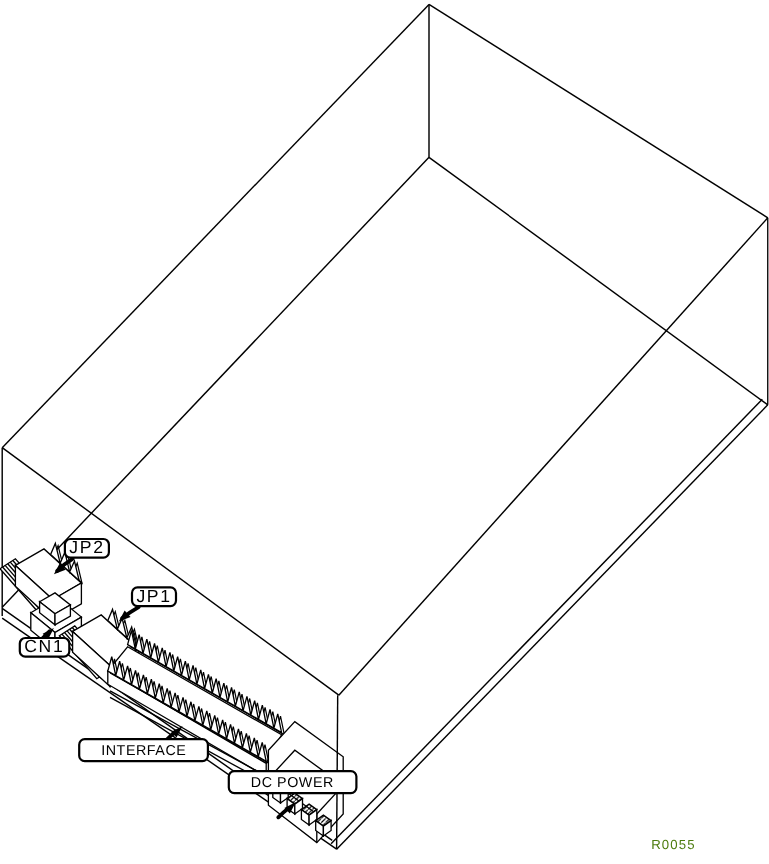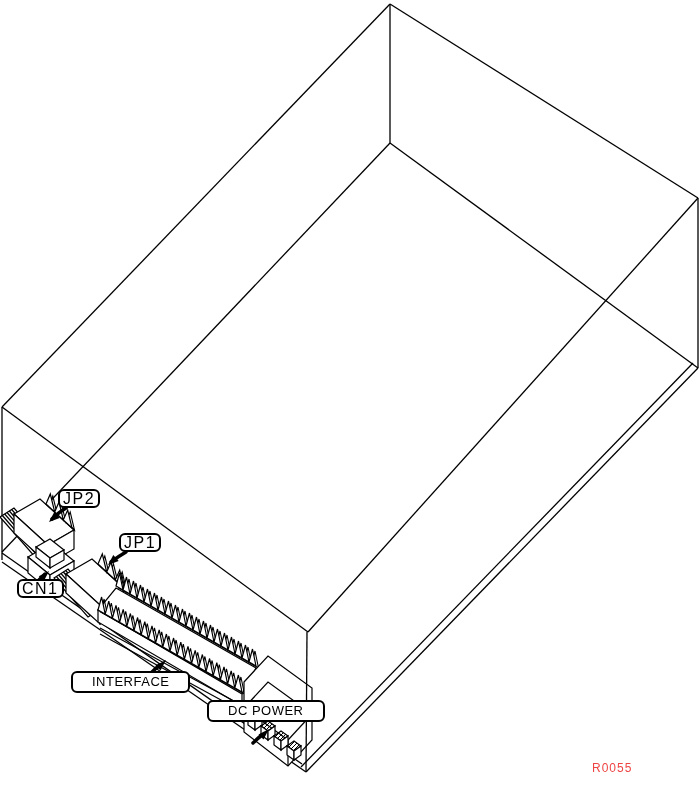--- a/index.html
+++ b/index.html
@@ -13,21 +13,21 @@
   .callout{position:absolute;background:#fff;border:2.5px solid #000;border-radius:6px;
            color:#000;white-space:nowrap;text-align:center;
            font-size:16px;line-height:15px;letter-spacing:1.5px;padding:0 3px;}
   .callout.big{font-size:13px;line-height:18px;letter-spacing:0.5px;padding:0 19px;}
   #callout-jp2{left:58px;top:489px;}
   #callout-jp1{left:119px;top:533px;}
   #callout-cn1{left:17px;top:579px;}
   #callout-interface{left:71px;top:671px;}
   #callout-dcpower{left:175px;top:700px;margin-left:32px;}
   #ref-code{position:absolute;left:592px;top:761px;font-size:12px;
-            letter-spacing:1px;color:#ef4444;}
+            letter-spacing:1px;color:#4d7c0f;}
   .arrow-tail{stroke:#000;stroke-width:3.5;fill:none;stroke-linecap:round;}
   .arrow-head{fill:#000;stroke:none;}
 </style>
 </head>
 <body>
 
 <div id="stage">
   <svg id="art" width="699" height="785" viewBox="0 0 699 785">
     <defs>
       <pattern id="hatch" width="4" height="4" patternUnits="userSpaceOnUse">

